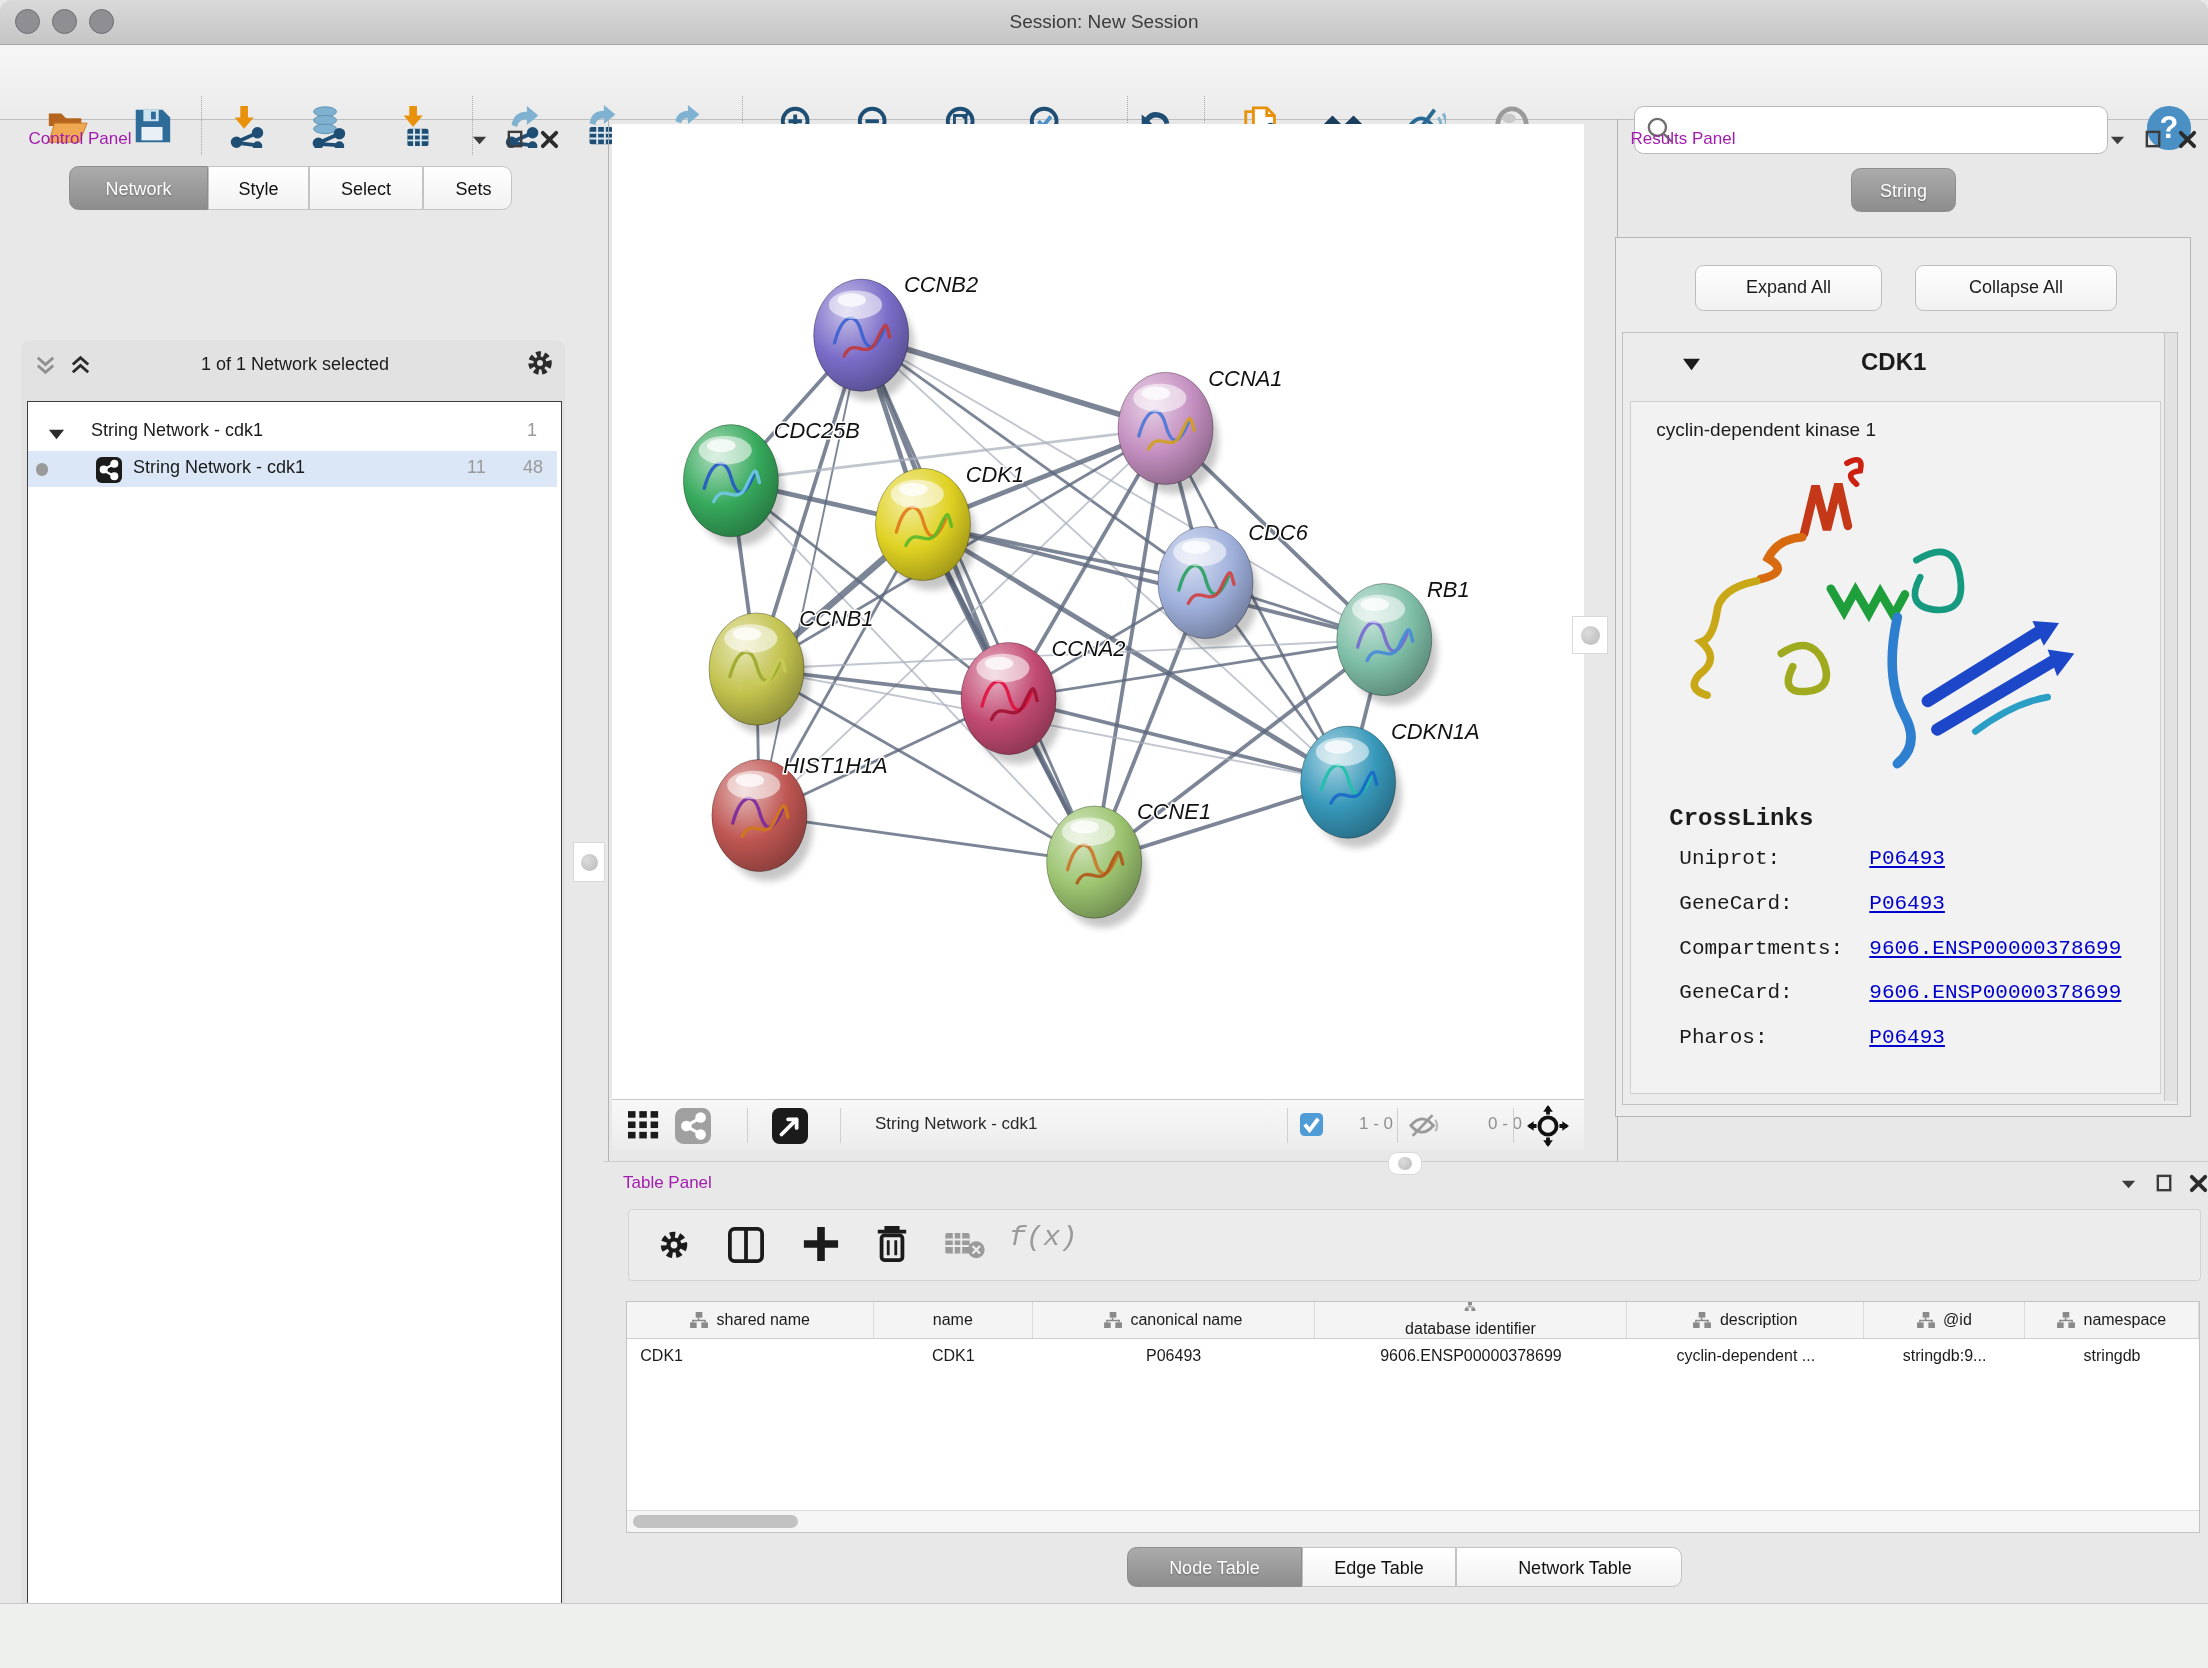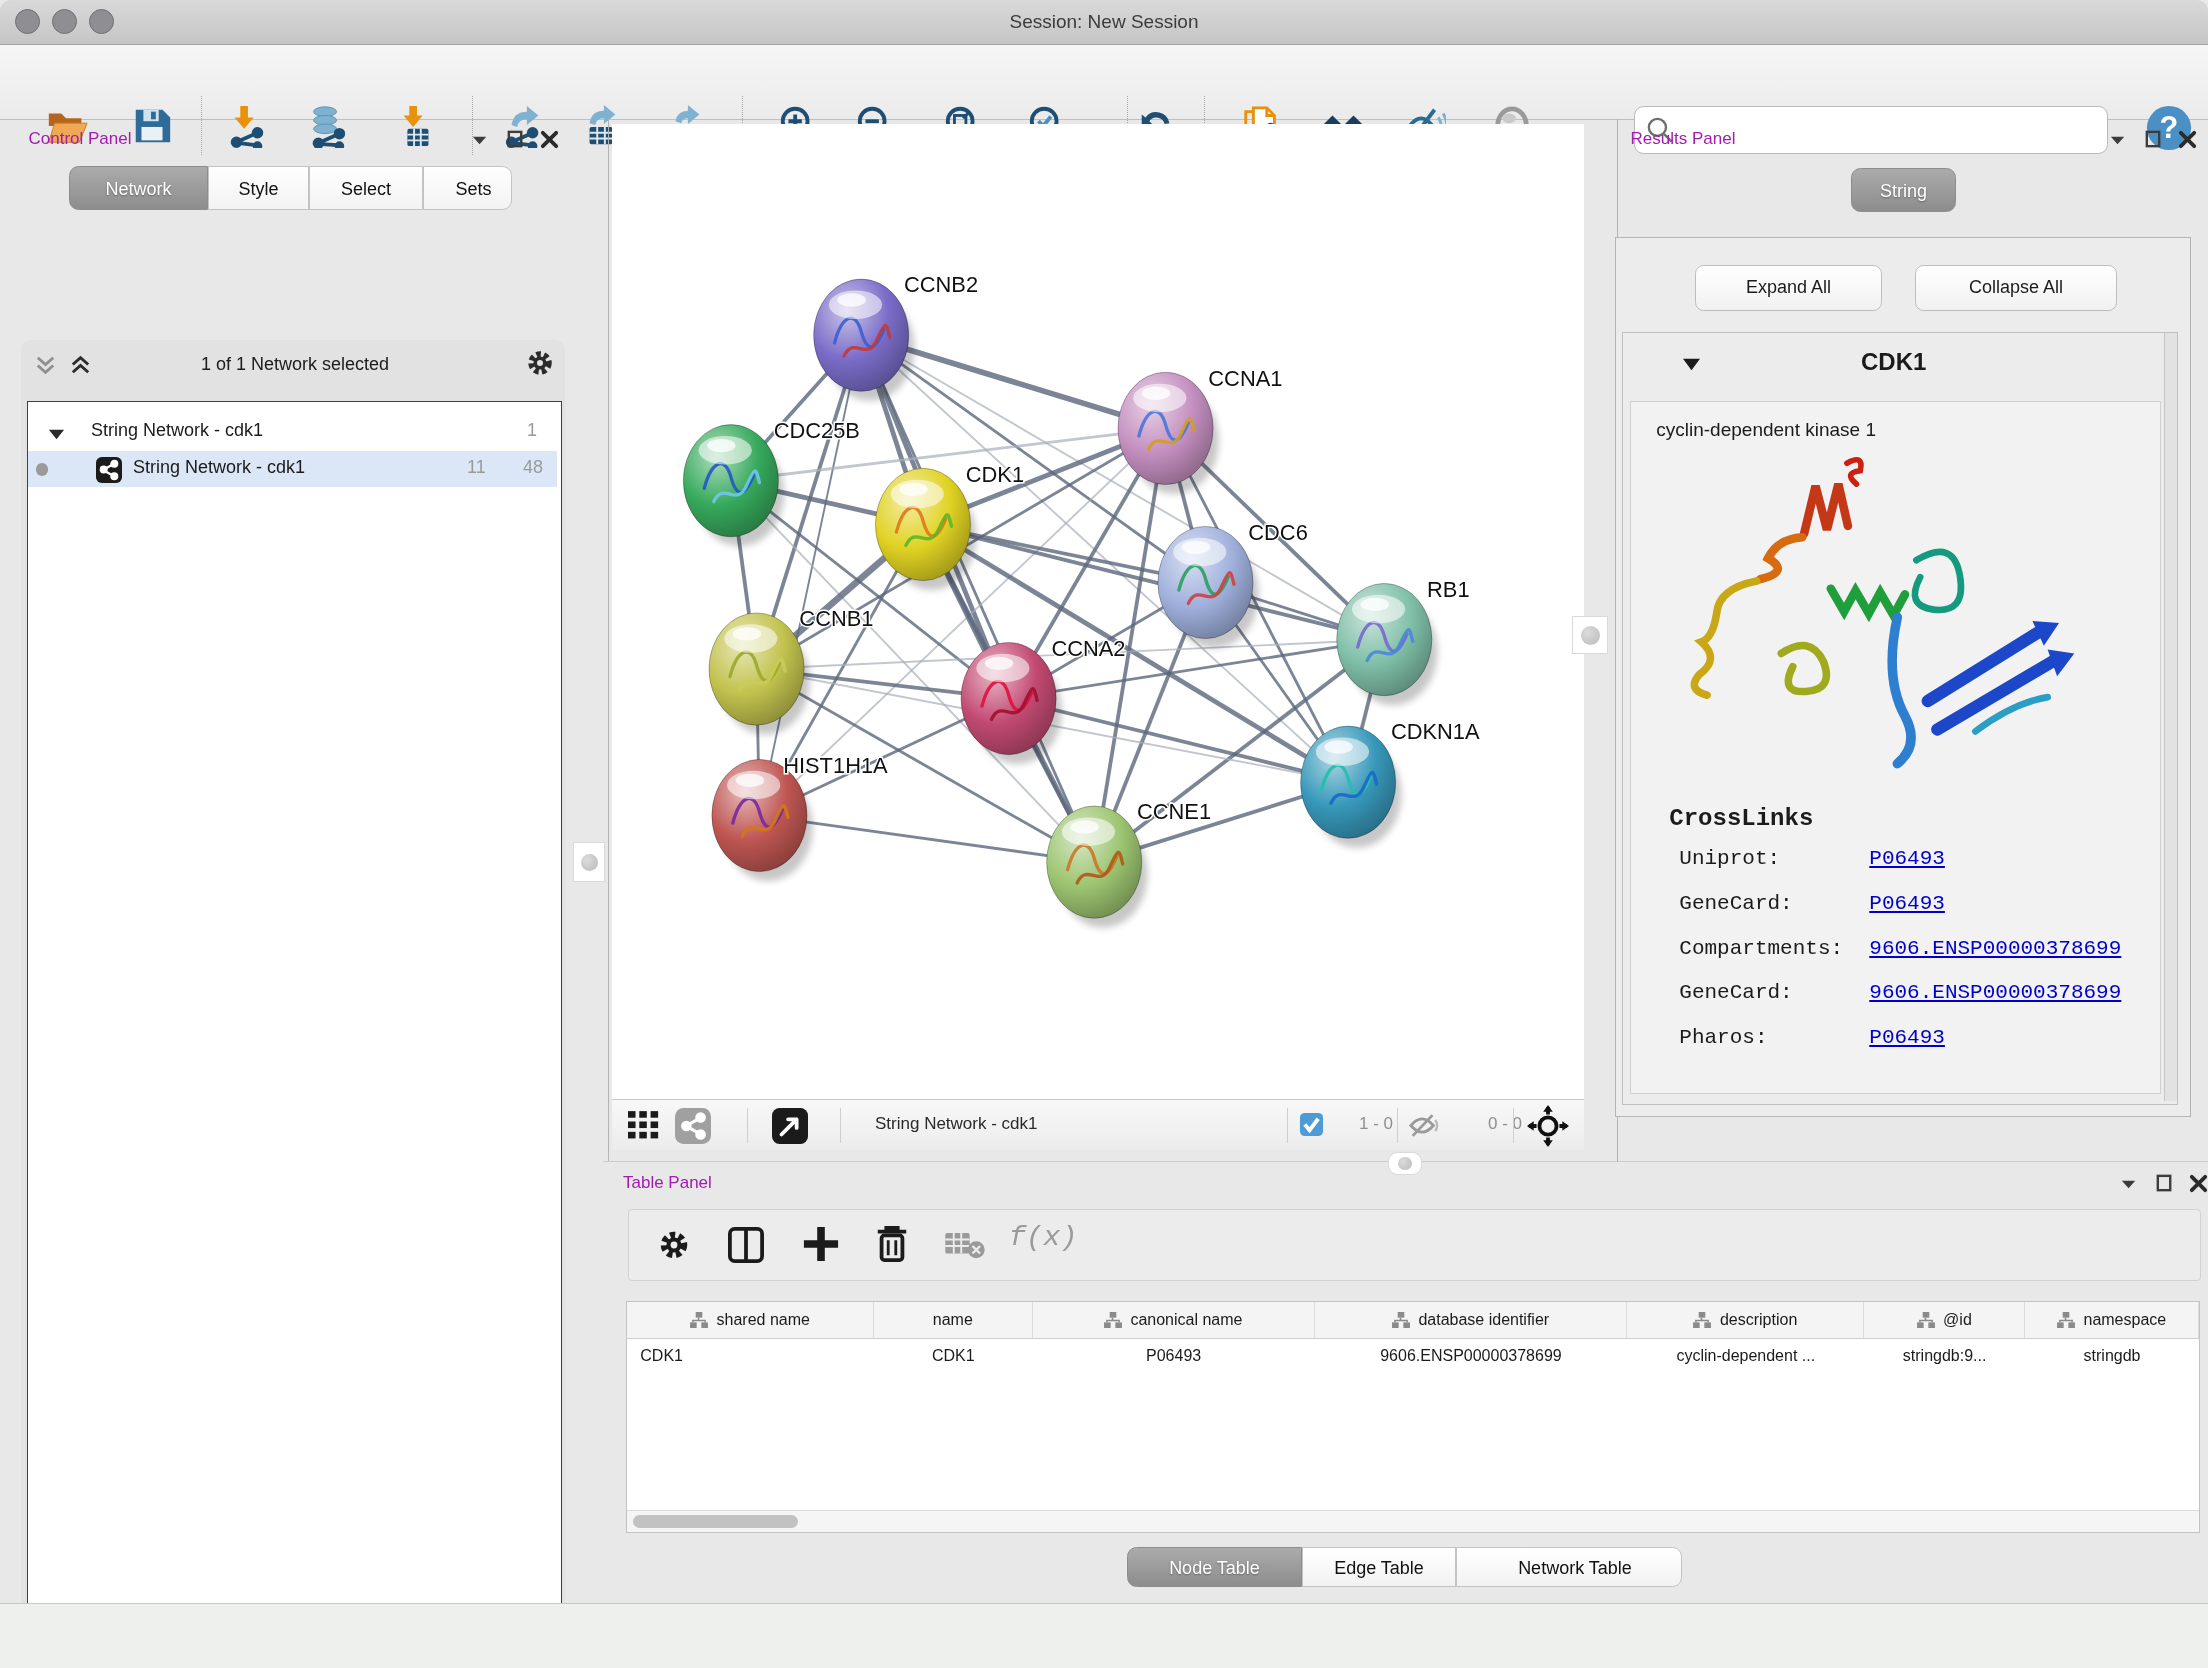--- a/index.html
+++ b/index.html
@@ -29,21 +29,21 @@
   .tabseg.sel{background:linear-gradient(#ababab,#8d8d8d);color:#fff;border-color:#8d8d8d;
     text-shadow:0 1px 1.9px rgba(0,0,0,.35);}
   .round-l{border-radius:9.5px 0 0 9.5px;} .round-r{border-radius:0 9.5px 9.5px 0;padding-left:12px;} .round{border-radius:9.5px;}
   
   .cp-sub{left:21px;top:221px;width:544px;height:1375px;background:#e2e2e2;border-radius:9.5px;}
   .treebox{left:27px;top:282px;width:533px;height:1307px;background:#fff;border:1.9px solid #3f3f3f;}
   .treerow{left:0;width:529px;height:36px;font-size:18px;}
   .treerow .cnt{position:absolute;color:#9a9a9a;}
   .sel-row{background:#dbe7f6;}
   
-  .netcanvas{left:612px;top:124px;width:972px;height:975px;background:#fff;}
+  .netcanvas{left:612px;top:124px;width:972px;height:975px;background:#fff;font-style:italic;}
   .netbar{left:612px;top:1099px;width:972px;height:50px;background:linear-gradient(#f8f8f8,#ececec);
     border-top:1px solid #c9c9c9;}
   .nb-sep{top:7.6px;height:35px;border-left:1px solid #cfcfcf;width:0;}
   .nb-txt{font-size:17px;color:#2a2a2a;top:14.3px;}
   .nb-gray{color:#8f8f8f;}
   .divline-v{top:119px;height:1043px;width:0;border-left:1.9px solid #b3b3b3;}
   .handle{background:#fff;border:1px solid #d9d9d9;}
   .handle i{display:block;border-radius:50%;background:radial-gradient(circle at 35% 35%,#dcdcdc,#b9b9b9);}
   
   .rp-box{left:1615px;top:237px;width:574px;height:878px;background:#ececec;border:1.9px solid #b5b5b5;}
@@ -740,21 +740,21 @@
         <svg width="18" height="16" viewBox="0 0 19 17">
           <g fill="#8a8a8a">
             <rect x="6" y="0" width="7" height="6"></rect>
             <rect x="0" y="11" width="7" height="6"></rect>
             <rect x="12" y="11" width="7" height="6"></rect>
             <path d="M9 6 v3 M3 11 v-2 h13 v2 M9 9 h0" stroke="#8a8a8a" stroke-width="1.6" fill="none"></path>
           </g>
         </svg>
         <span>canonical name</span>
       </div>
-      <div class="th" style="width: 313px;">
+      <div class="th" style="width: 313px; flex-direction: column;">
         <svg width="18" height="16" viewBox="0 0 19 17">
           <g fill="#8a8a8a">
             <rect x="6" y="0" width="7" height="6"></rect>
             <rect x="0" y="11" width="7" height="6"></rect>
             <rect x="12" y="11" width="7" height="6"></rect>
             <path d="M9 6 v3 M3 11 v-2 h13 v2 M9 9 h0" stroke="#8a8a8a" stroke-width="1.6" fill="none"></path>
           </g>
         </svg>
         <span>database identifier</span>
       </div>

